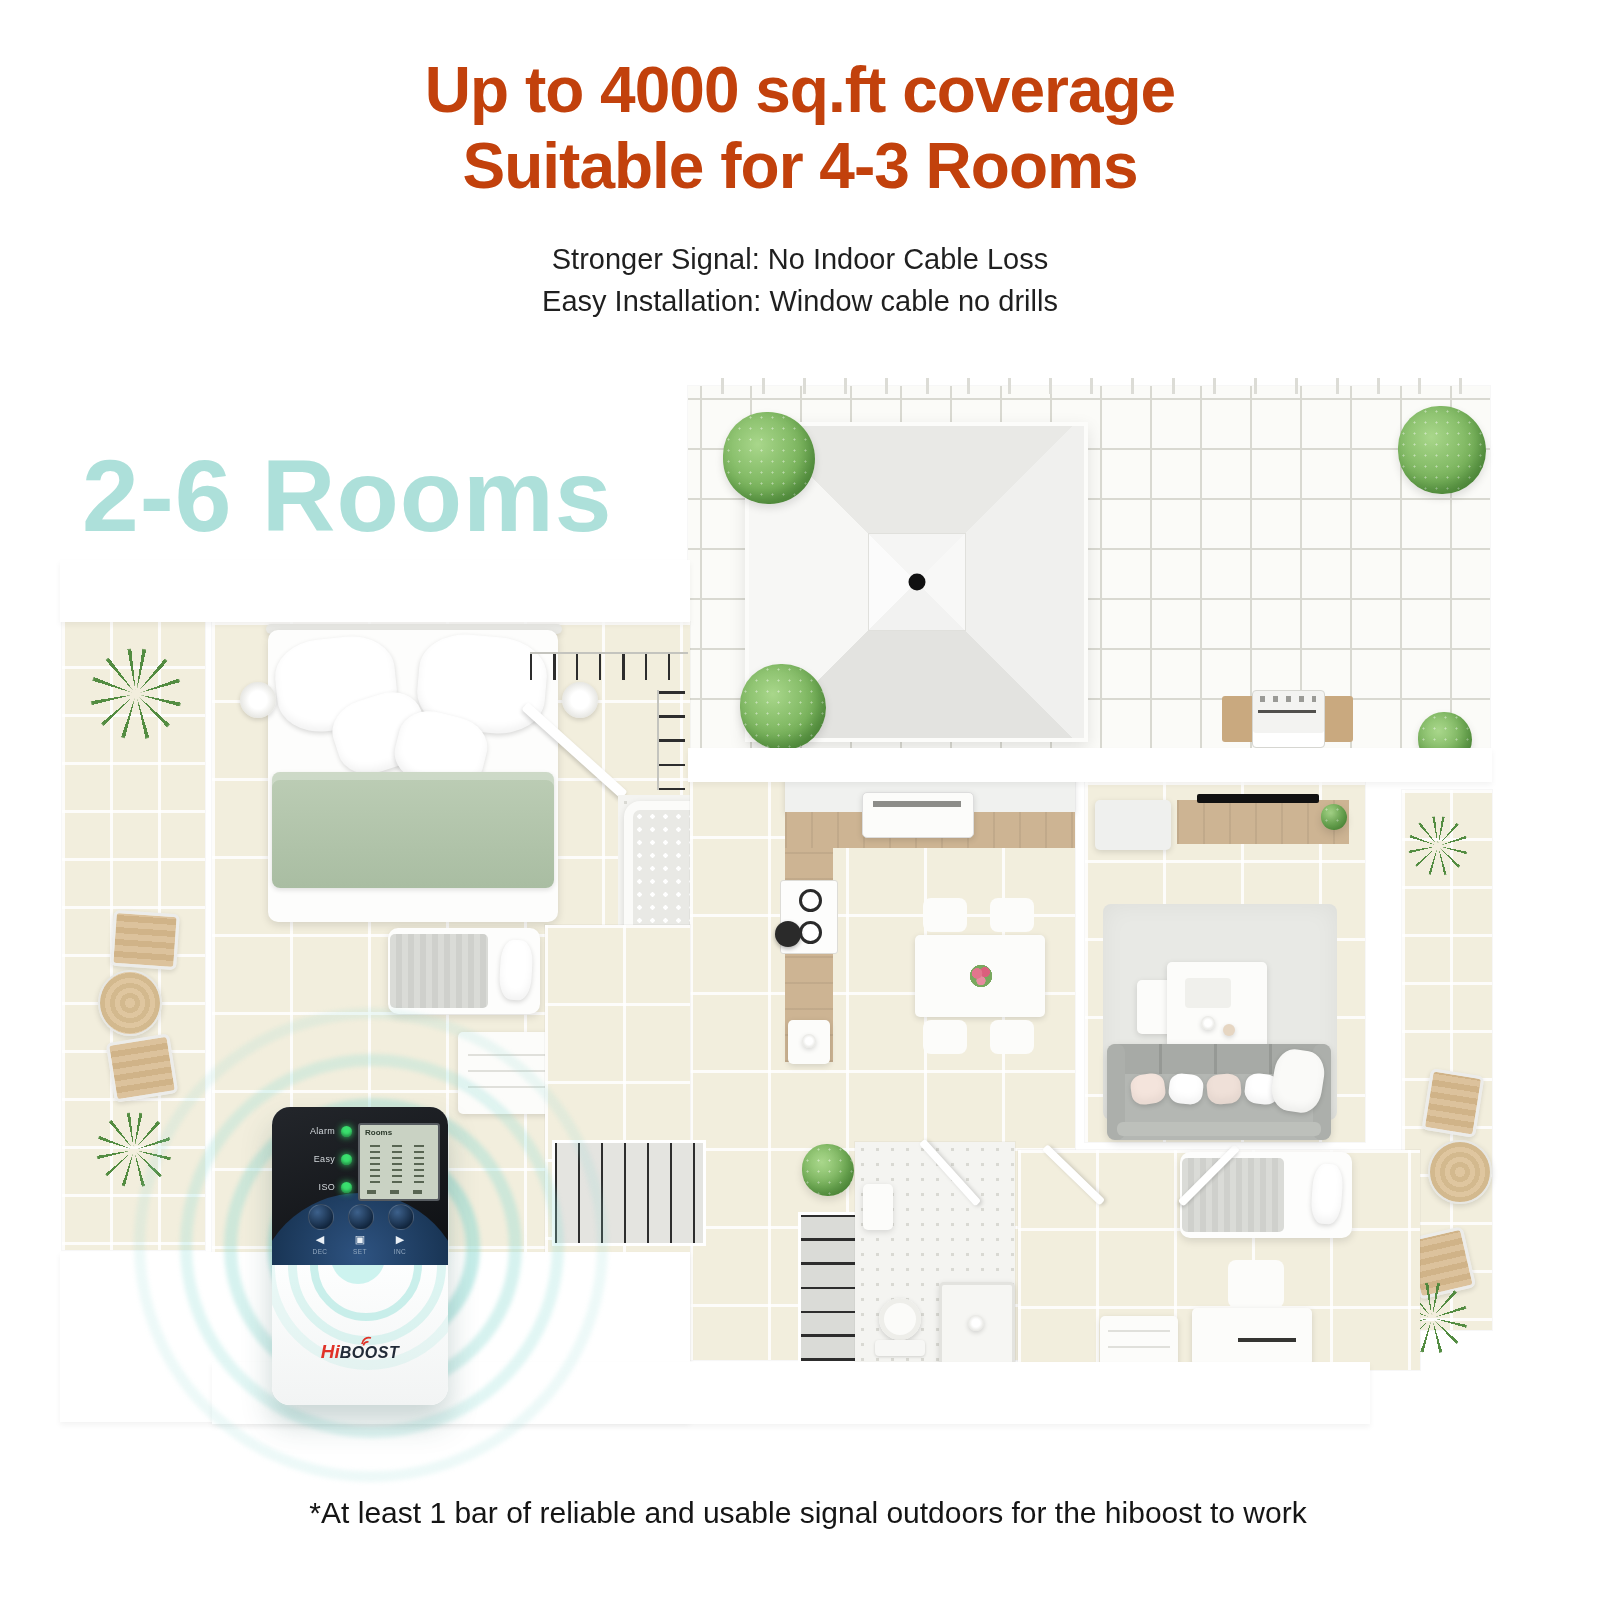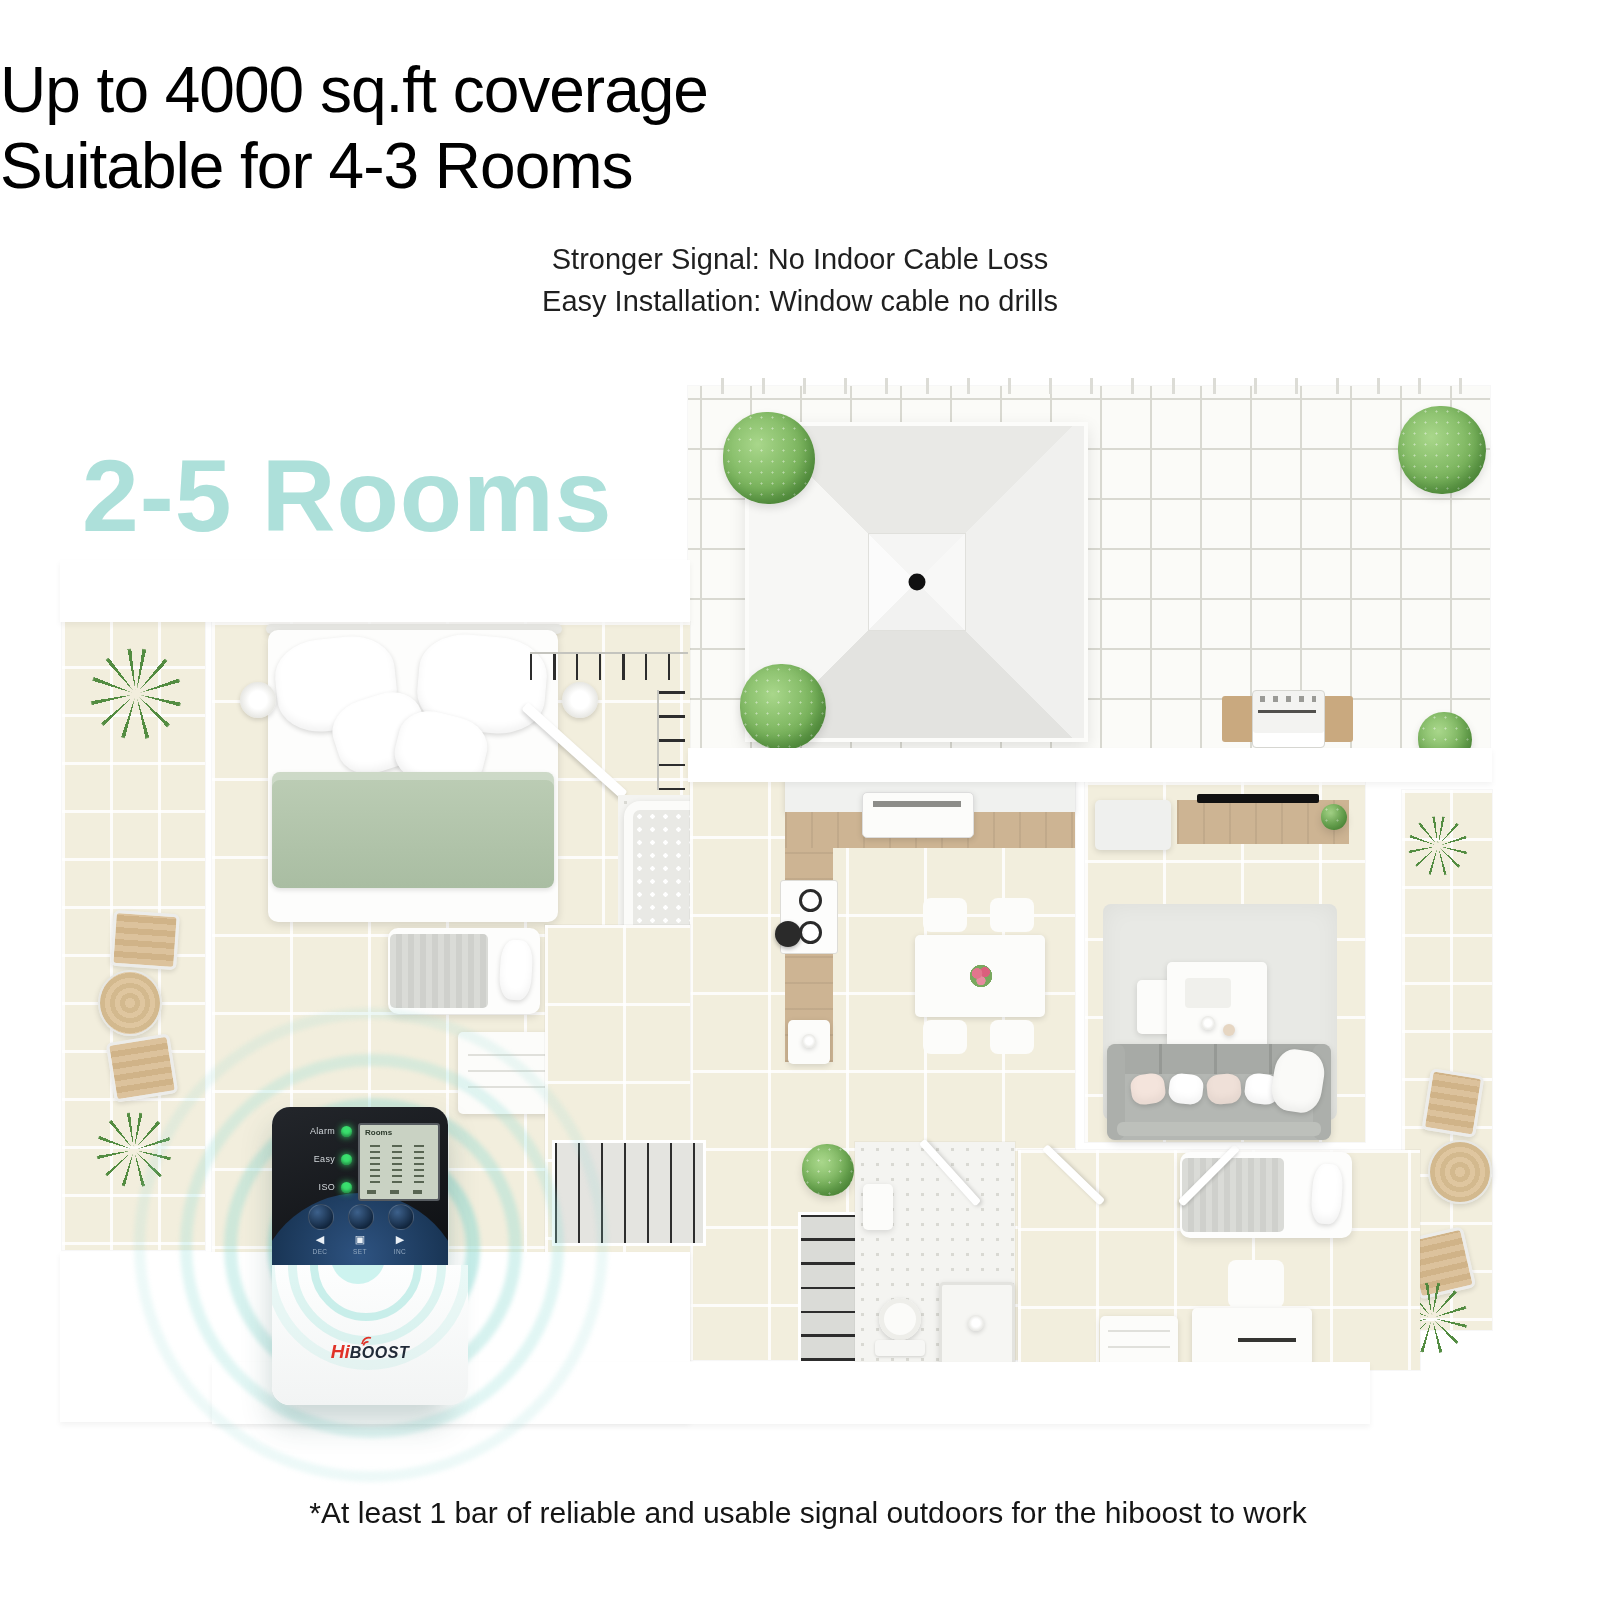--- a/index.html
+++ b/index.html
@@ -1,20 +1,20 @@
 <!DOCTYPE html>
 <html><head>
 <meta charset="utf-8">
 <style>
   html,body{margin:0;padding:0;background:#fff;}
   .canvas{position:relative;width:1600px;height:1600px;background:#fff;overflow:hidden;
           font-family:"Liberation Sans",sans-serif;}
   
-  .title{position:absolute;top:52px;left:0;width:1600px;
-         font-size:64px;line-height:76px;font-weight:400;letter-spacing:-1px;color:#000000;}
+  .title{position:absolute;top:52px;left:0;width:1600px;text-align:center;
+         font-size:64px;line-height:76px;font-weight:700;letter-spacing:-1px;color:#c2410c;}
   .subtitle{position:absolute;top:238px;left:0;width:1600px;text-align:center;
             font-size:29px;line-height:42px;font-weight:400;color:#1f1f1f;}
   .rooms-overlay{position:absolute;top:438px;left:82px;font-size:102px;font-weight:700;
                  letter-spacing:1px;color:#ade0da;z-index:9;}
   .footer-note{position:absolute;top:1496px;left:0;width:1600px;text-align:center;
                font-size:30px;color:#151515;padding-left:8px;}
   
   .plan{position:absolute;left:55px;top:378px;width:1445px;height:1050px;}
   .room{position:absolute;box-shadow:0 0 0 1px rgba(0,0,0,0.03);}
   .cream{background-color:#f2eedd;
@@ -125,42 +125,42 @@
   .lcd-col{position:absolute;top:16px;width:10px;height:42px;
     background:repeating-linear-gradient(0deg,#3c4a36 0 2px,transparent 2px 6px);opacity:.8;}
   .lcd-bottom{position:absolute;left:7px;bottom:5px;width:62px;height:4px;
     background:repeating-linear-gradient(90deg,#3c4a36 0 9px,transparent 9px 23px);opacity:.8;}
   .dbtn{position:absolute;top:97px;width:24px;height:24px;border-radius:50%;
     background:radial-gradient(circle at 35% 30%,#3d618c,#10243c 75%);
     border:1px solid rgba(255,255,255,.18);}
   .dglyph{position:absolute;top:126px;width:24px;text-align:center;font-size:11px;color:#eaf0f6;}
   .dlabel{position:absolute;top:141px;width:24px;text-align:center;font-size:6.5px;color:#93a9c0;letter-spacing:.4px;}
   .dev-bottom{position:absolute;left:0;top:158px;width:176px;height:140px;border-radius:0 0 18px 18px;
-    background:linear-gradient(#fdfefe,#f2f4f4);overflow:hidden;padding-left:20px;}
+    background:linear-gradient(#fdfefe,#f2f4f4);overflow:hidden;}
   .dring{position:absolute;border-radius:50%;}
   .logo{position:absolute;left:0;right:0;top:76px;text-align:center;font-style:italic;font-weight:700;}
   .logo .hi{color:#e03228;font-size:19px;}
   .logo .boost{color:#222b38;font-size:16px;letter-spacing:.5px;}
   .sig{position:absolute;left:86px;top:-7px;width:16px;height:12px;}
 </style>
 </head>
 <body>
 
 <div class="canvas">
 
   <div class="title">
     <div>Up to 4000 sq.ft coverage</div>
     <div>Suitable for 4-3 Rooms</div>
   </div>
   <div class="subtitle">
     <div>Stronger Signal: No Indoor Cable Loss</div>
     <div>Easy Installation: Window cable no drills</div>
   </div>
 
-  <div class="rooms-overlay">2-5 Rooms</div>
+  <div class="rooms-overlay">2-6 Rooms</div>
 
   <div class="plan">
 
     <div class="room whitegrid" style="left:633px;top:8px;width:802px;height:372px;">
       <div class="pyramid" style="left:57px;top:36px;width:335px;height:312px;">
         <div class="pyr-plat"></div>
         <div class="pyr-dot"></div>
       </div>
       <div class="bush" style="left:35px;top:26px;width:92px;height:92px;"></div>
       <div class="bush" style="left:710px;top:20px;width:88px;height:88px;"></div>

